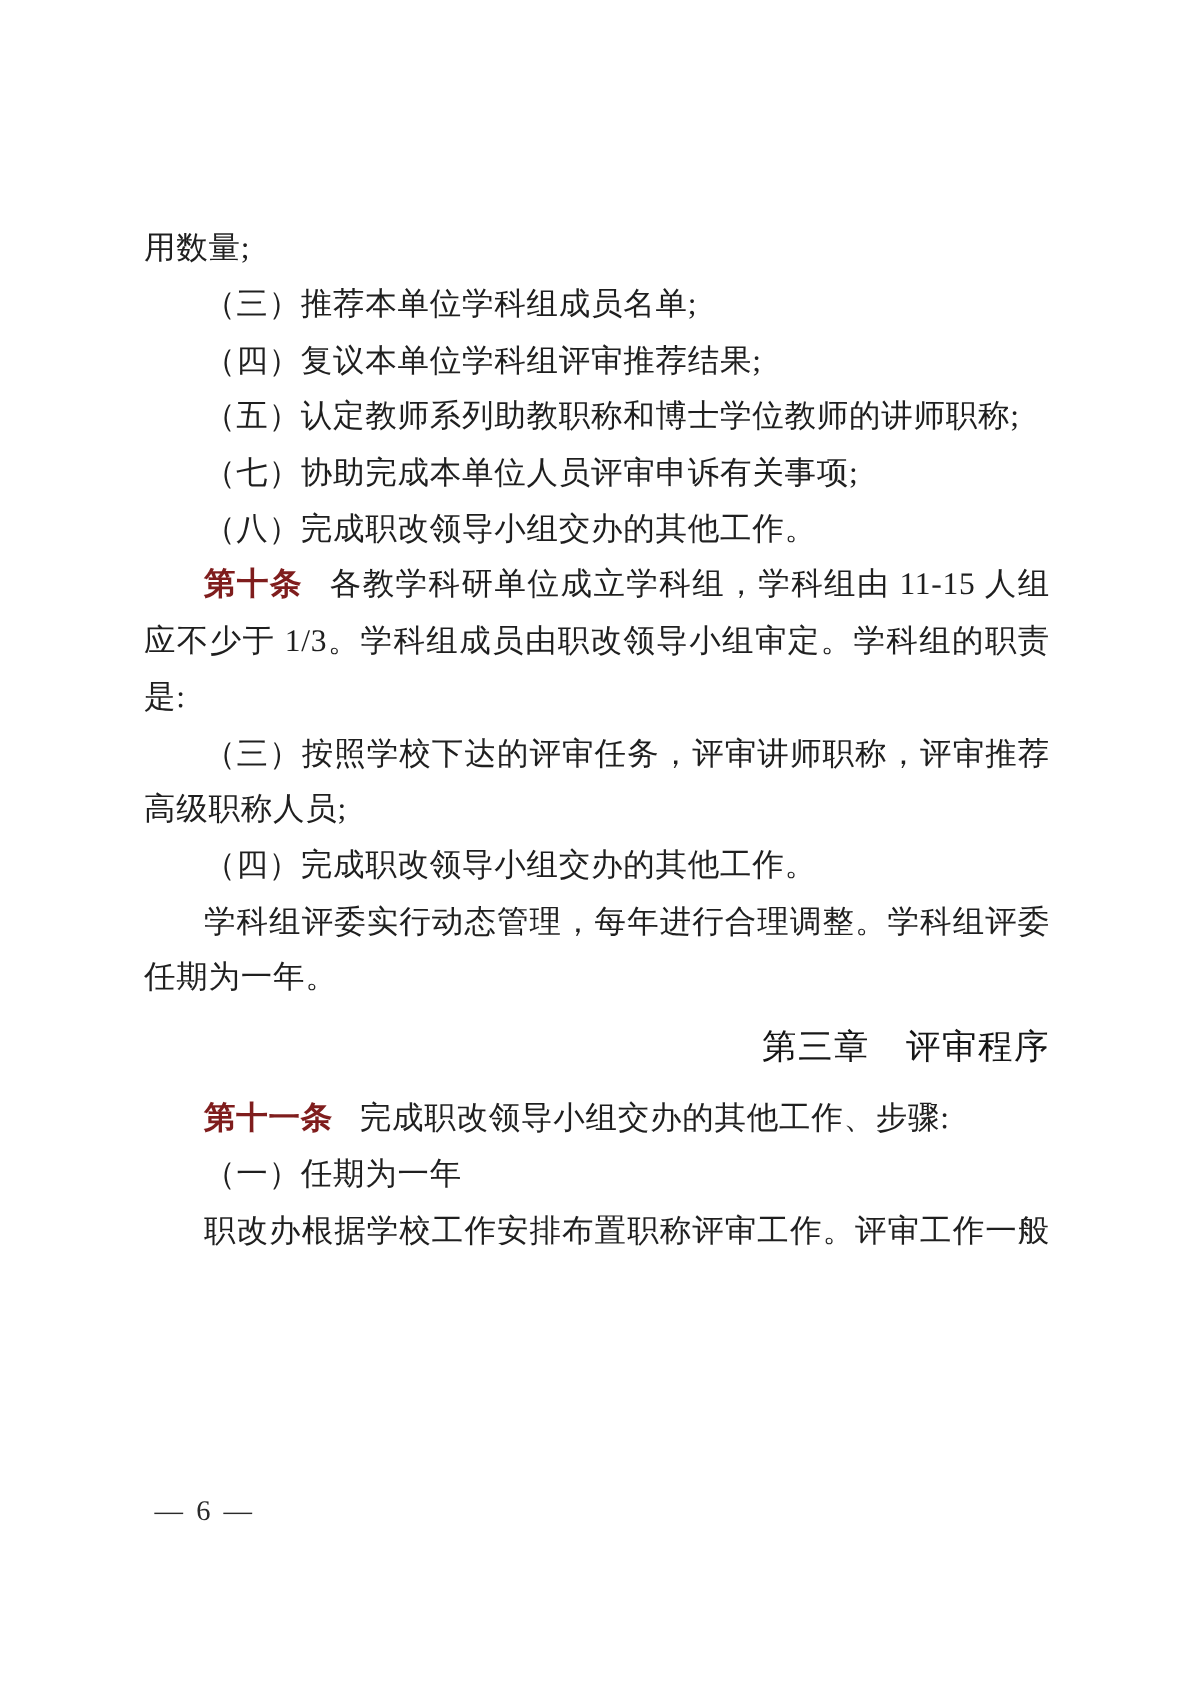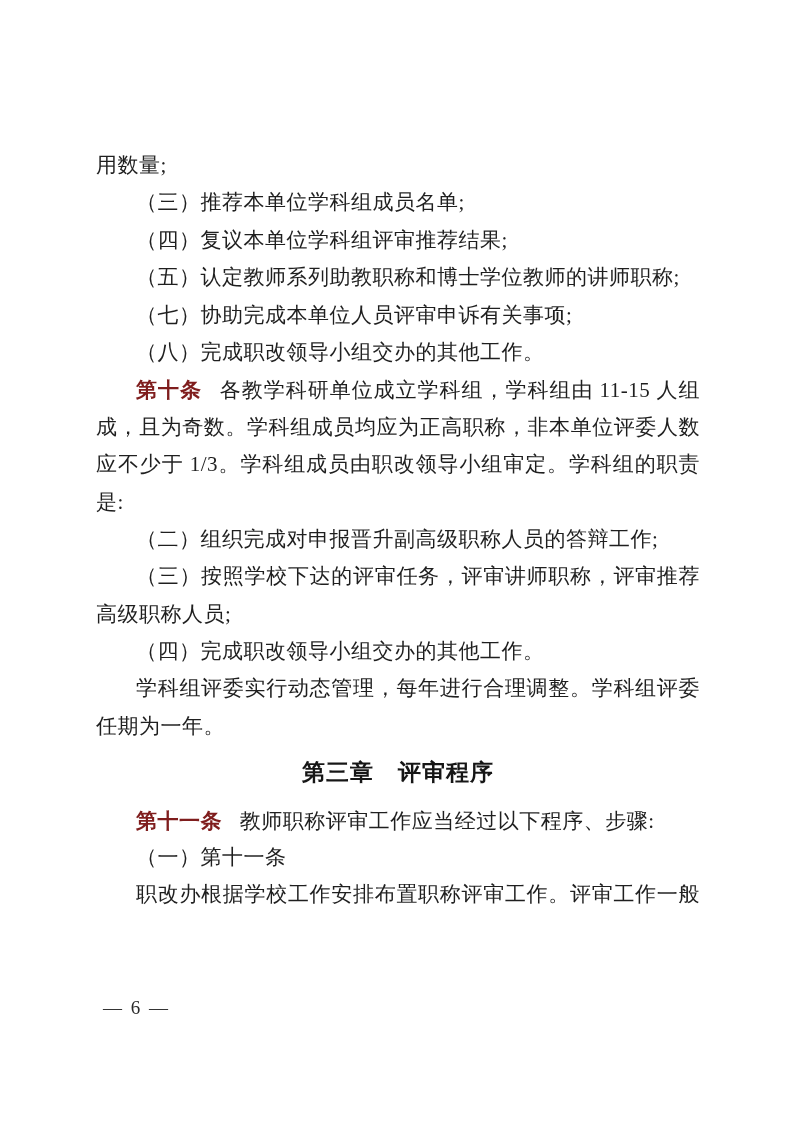--- a/index.html
+++ b/index.html
@@ -27,26 +27,26 @@
   }
   .ind { padding-left: 40px; }
   .j { text-align: justify; text-align-last: justify; }
   .term {
     font-weight: bold;
     font-family: "Liberation Sans", sans-serif;
     margin-right: 0.85em;
     color: #7f1d1d;
   }
   .chapter {
-    font-weight: bold;
+    font-weight: normal;
     font-family: "Liberation Sans", sans-serif;
     font-size: 23px;
     line-height: 37.4px;
     height: 37.4px;
-    text-align: center;
+    text-align: right;
     letter-spacing: 1px;
     margin: 9px 0 10px 0;
     color: #161616;
   }
   .pagenum {
     position: absolute;
     left: 103px;
     top: 997px;
     font-size: 19px;
     letter-spacing: 2px;
@@ -62,36 +62,34 @@
     <div class="line">用数量;</div>
     <div class="line ind">（三）推荐本单位学科组成员名单;</div>
     <div class="line ind">（四）复议本单位学科组评审推荐结果;</div>
     <div class="line ind">（五）认定教师系列助教职称和博士学位教师的讲师职称;</div>
     <div class="line ind">（七）协助完成本单位人员评审申诉有关事项;</div>
     <div class="line ind">（八）完成职改领导小组交办的其他工作。</div>
 
     <div class="line ind j">
       <span class="term">第十条</span><span>各教学科研单位成立学科组，学科组由 11-15 人组</span>
     </div>
-    <div class="line j">成，且为奇数。学科组成员均应为正高职称，非本单位评委人数</div>
     <div class="line j">应不少于 1/3。学科组成员由职改领导小组审定。学科组的职责</div>
     <div class="line">是:</div>
 
-    <div class="line ind">（二）组织完成对申报晋升副高级职称人员的答辩工作;</div>
     <div class="line ind j">（三）按照学校下达的评审任务，评审讲师职称，评审推荐</div>
     <div class="line">高级职称人员;</div>
     <div class="line ind">（四）完成职改领导小组交办的其他工作。</div>
 
     <div class="line ind j">学科组评委实行动态管理，每年进行合理调整。学科组评委</div>
     <div class="line">任期为一年。</div>
 
     <div class="chapter">第三章　评审程序</div>
 
     <div class="line ind">
-      <span class="term">第十一条</span><span>教师职称评审工作应当经过以下程序、步骤:</span>
+      <span class="term">第十一条</span><span>完成职改领导小组交办的其他工作、步骤:</span>
     </div>
-    <div class="line ind">（一）第十一条</div>
+    <div class="line ind">（一）任期为一年</div>
     <div class="line ind j">职改办根据学校工作安排布置职称评审工作。评审工作一般</div>
 
   </div>
 
   <div class="pagenum">— 6 —</div>
 </div>
 
 </body></html>

